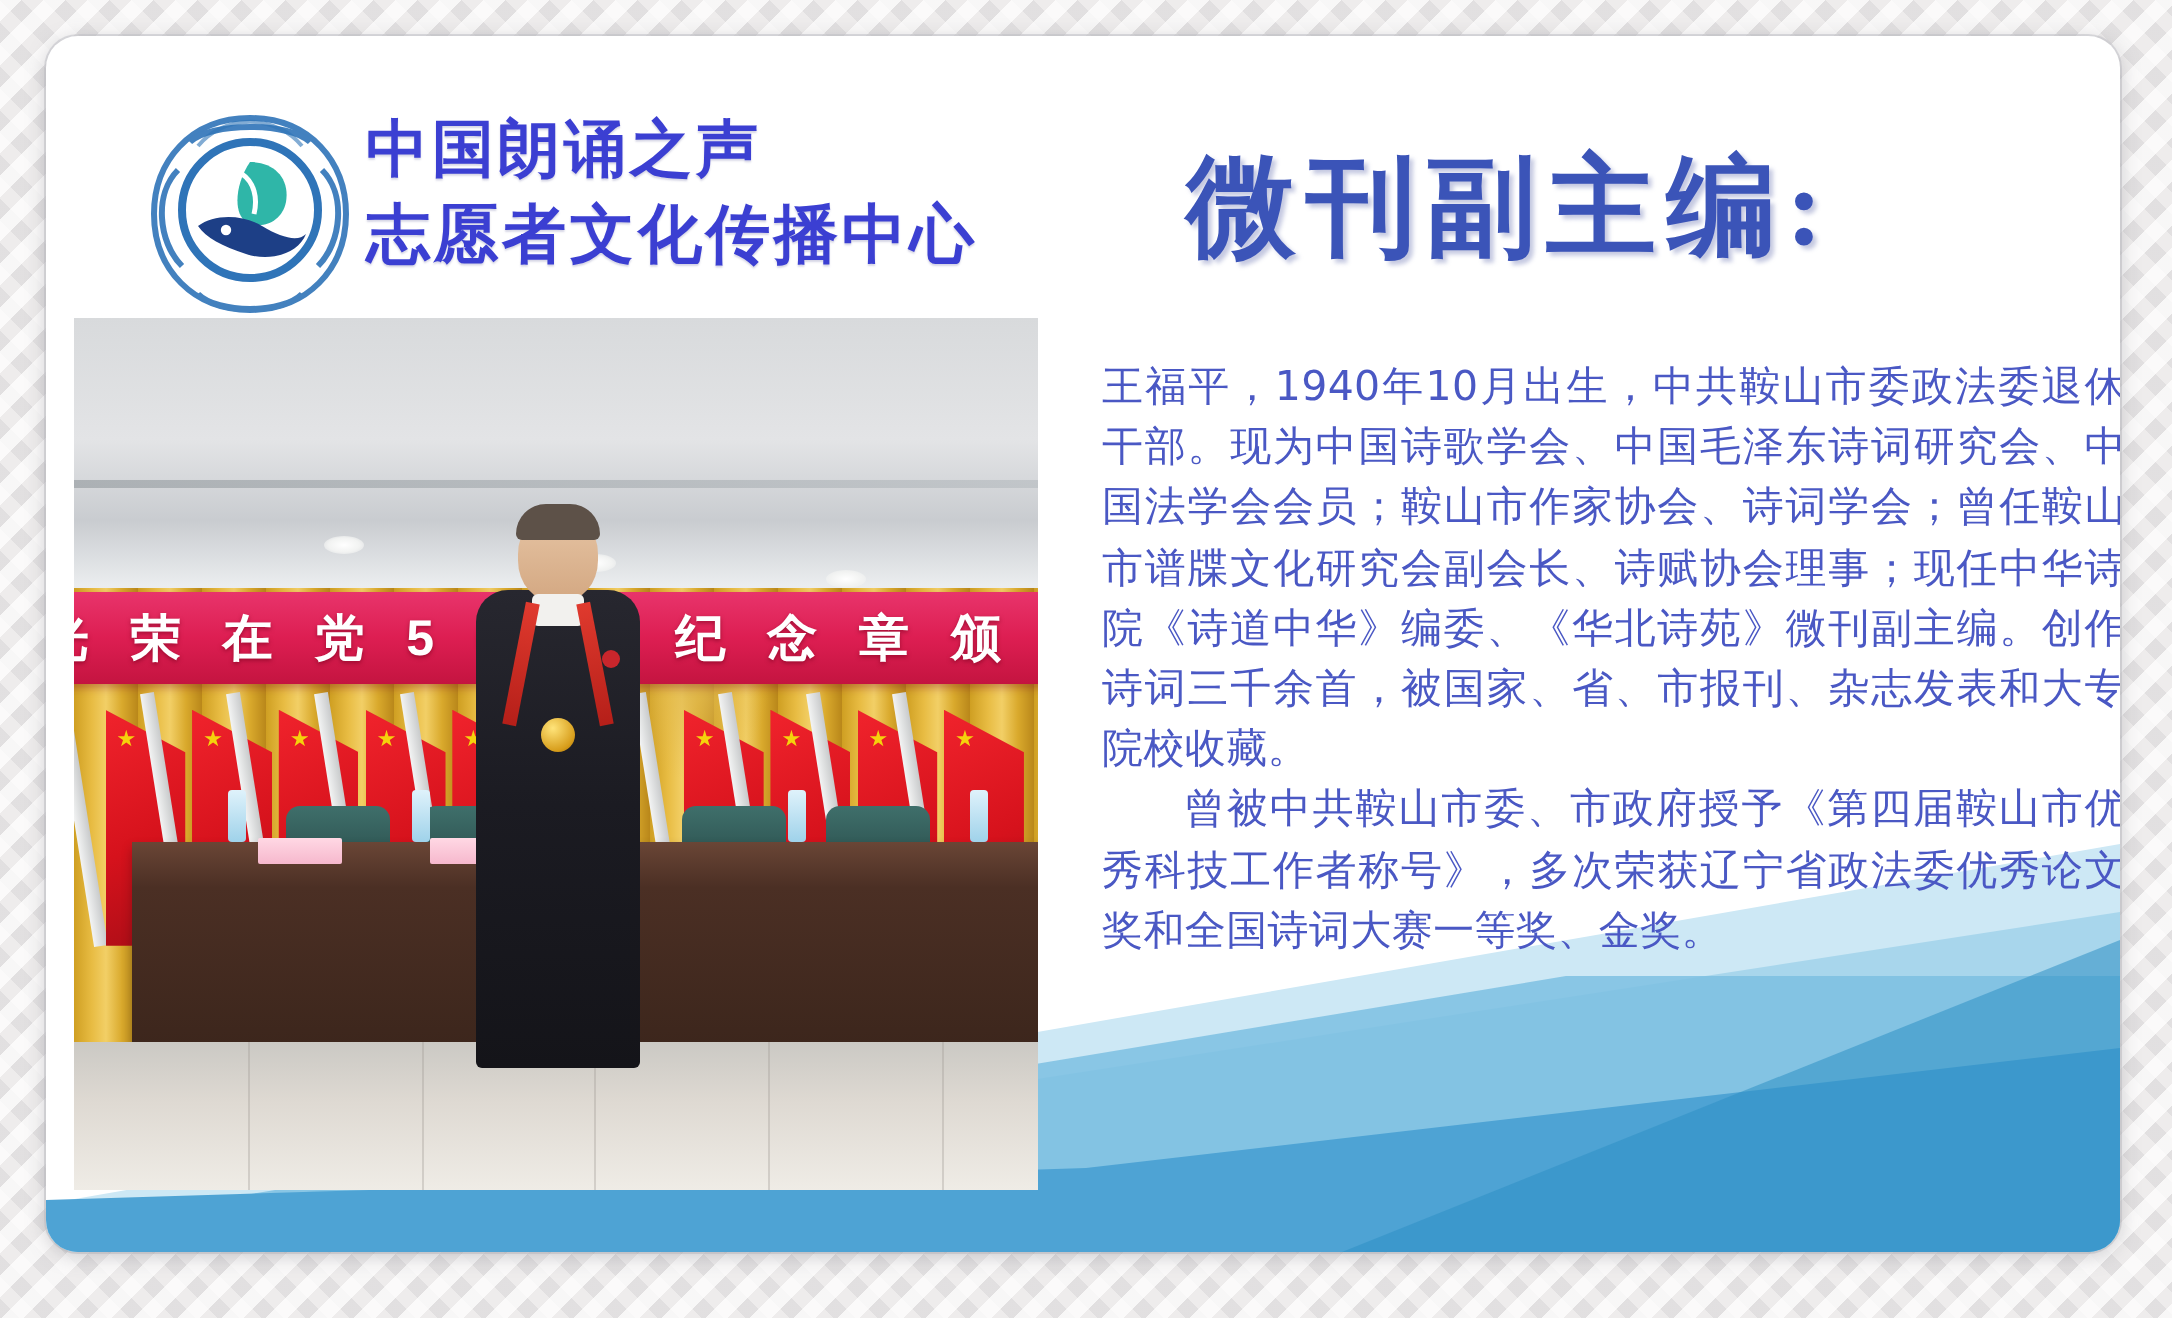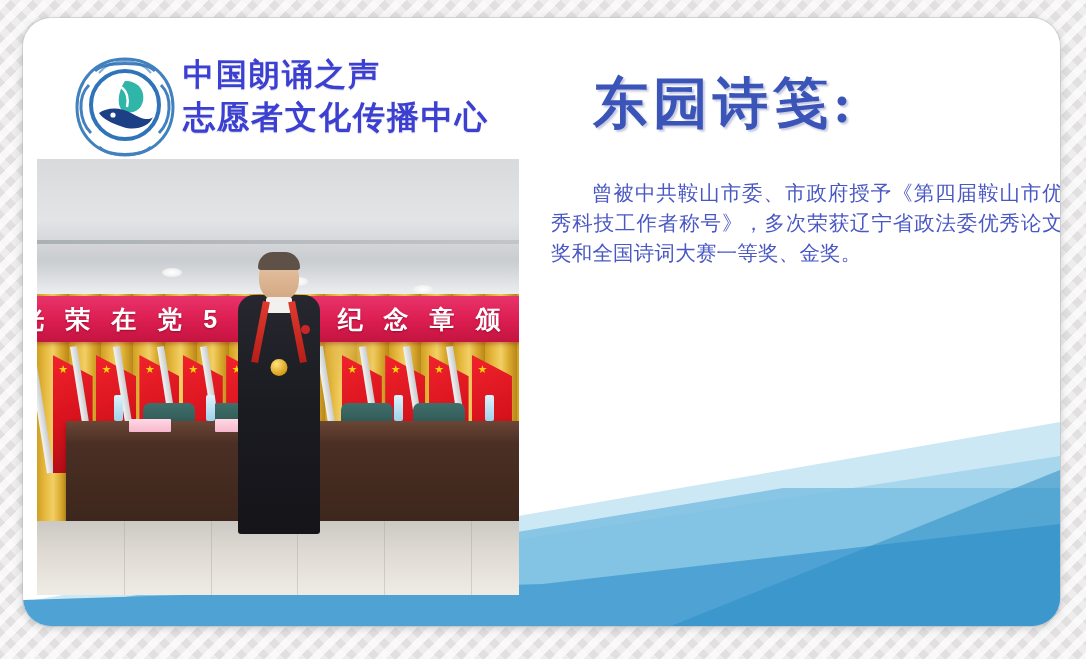--- a/index.html
+++ b/index.html
@@ -15,21 +15,21 @@
     position:absolute;inset:0;
     background-color:#eeecec;
     background-image:
       linear-gradient(135deg, rgba(255,255,255,.75) 25%, transparent 25%, transparent 50%, rgba(255,255,255,.75) 50%, rgba(255,255,255,.75) 75%, transparent 75%),
       linear-gradient(45deg, rgba(210,208,210,.45) 25%, transparent 25%, transparent 50%, rgba(210,208,210,.45) 50%, rgba(210,208,210,.45) 75%, transparent 75%);
     background-size:22px 22px,22px 22px;
   }
   
   #slide-card{
     position:absolute;left:23px;top:18px;width:1037px;height:608px;
-    background:#ffffff;border-radius:28px;overflow:hidden;
+    background:#ffffff;border-radius:16px;overflow:hidden;
     box-shadow:0 2px 10px rgba(120,120,130,.35), 0 0 0 1px rgba(200,200,205,.55);
   }
   .card-inner{position:absolute;inset:0;overflow:hidden;}
 
   
   .wave-layer{position:absolute;left:0;bottom:0;width:100%;height:100%;pointer-events:none;}
   .wave-layer svg{position:absolute;left:0;bottom:0;width:100%;height:100%;}
 
   
   #header{position:absolute;left:0;top:0;width:100%;height:140px;}
@@ -169,21 +169,21 @@
           <circle cx="44" cy="64" r="2.6" fill="#ffffff"></circle>
           <path d="M30 22 A34 34 0 0 1 82 22" stroke="#2f74b8" stroke-width="2" fill="none" opacity="0.6"></path>
         </svg>
       </div>
 
       <div id="org-title">
         <div class="org-line l1">中国朗诵之声</div>
         <div class="org-line l2">志愿者文化传播中心</div>
       </div>
 
-      <div id="section-title">东园诗笺:</div>
+      <div id="section-title">微刊副主编:</div>
     </div>
 
     <div id="photo-frame">
       <div id="photo">
         <div class="ceiling"></div>
         <div class="downlight" style="left:26%;top:25%;"></div>
         <div class="downlight" style="left:52%;top:27%;"></div>
         <div class="downlight" style="left:78%;top:29%;"></div>
 
         <div class="curtain"></div>
@@ -269,18 +269,19 @@
           <div class="collar"></div>
           <div class="ribbon-l"></div>
           <div class="ribbon-r"></div>
           <div class="medal"></div>
           <div class="pin"></div>
         </div>
       </div>
     </div>
 
     <div id="bio-text">
+      <p>王福平，1940年10月出生，中共鞍山市委政法委退休干部。现为中国诗歌学会、中国毛泽东诗词研究会、中国法学会会员；鞍山市作家协会、诗词学会；曾任鞍山市谱牒文化研究会副会长、诗赋协会理事；现任中华诗院《诗道中华》编委、《华北诗苑》微刊副主编。创作诗词三千余首，被国家、省、市报刊、杂志发表和大专院校收藏。</p>
       <p class="indent">曾被中共鞍山市委、市政府授予《第四届鞍山市优秀科技工作者称号》，多次荣获辽宁省政法委优秀论文奖和全国诗词大赛一等奖、金奖。</p>
 
     </div>
 
   </div>
 </div>
 
 </body></html>

